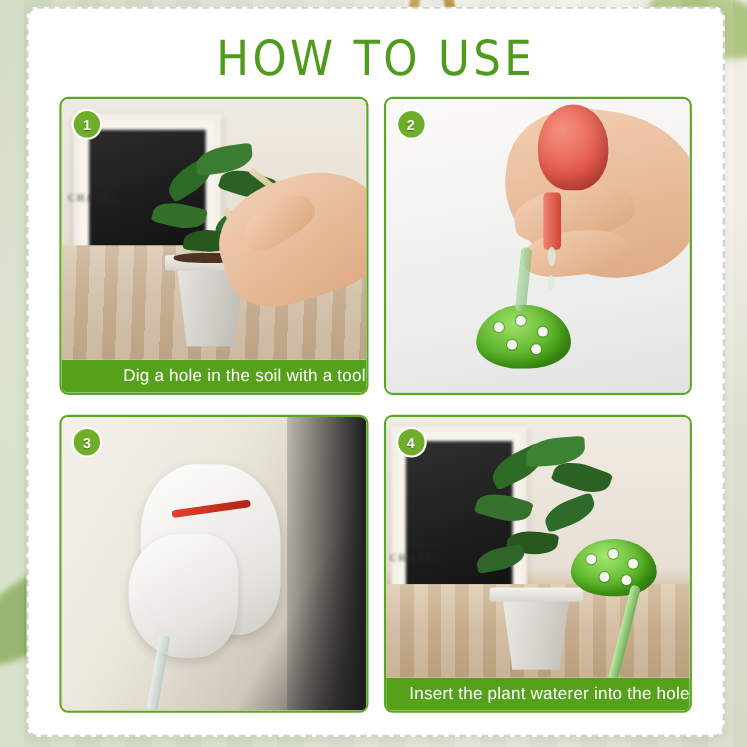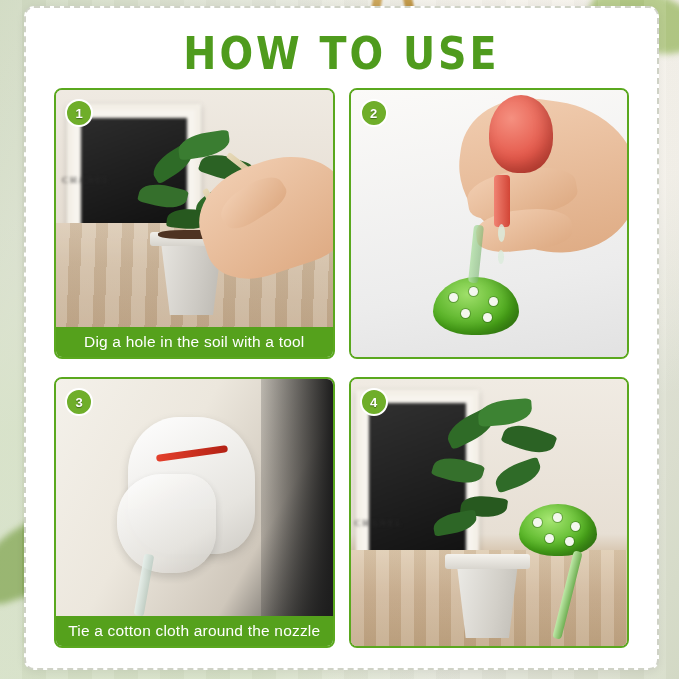--- a/index.html
+++ b/index.html
@@ -33,21 +33,21 @@
     position:absolute;left:24px;top:6px;width:631px;height:660px;
     background:#ffffff;
     border:2px dashed #cfd2c6;
     border-radius:10px;
     box-shadow:0 2px 10px rgba(0,0,0,0.07);
   }
   .title{
     position:absolute;left:0;right:0;top:20px;
     text-align:center;
     font-size:44px;
-    font-weight:bold;
+    font-weight:normal;
     letter-spacing:3px;
     color:#4f9b1d;
     font-family:"DejaVu Sans", sans-serif;
     font-stretch:condensed;
     transform:scaleX(1.0);
   }
   .grid{
     position:absolute;left:28px;top:80px;width:575px;height:560px;
     display:grid;grid-template-columns:1fr 1fr;grid-template-rows:1fr 1fr;
     gap:18px 14px;
@@ -65,21 +65,21 @@
   }
   .badge{
     position:absolute;left:9px;top:9px;width:24px;height:24px;border-radius:50%;
     border:2px solid #ffffff;
     color:#ffffff;font-size:13px;font-weight:bold;
     display:flex;align-items:center;justify-content:center;
     z-index:6;
     text-shadow:0 1px 1px rgba(0,0,0,.4);
   }
   .caption{
-    background:#55a11c;color:#fff;text-align:center;
+    background:#55a11c;color:#fff;text-align:right;
     font-size:15.5px;line-height:30px;height:30px;
     letter-spacing:.2px;
     font-family:"Liberation Sans", sans-serif;
   }
   .blur1{filter:blur(1.5px);}
 
   
   .s1-wall{position:absolute;inset:0;background:linear-gradient(180deg,#efeae2 0%,#e6ded3 55%,#ddd3c6 62%,#d8cabb 100%);}
   .s1-desk{position:absolute;left:0;right:0;bottom:0;height:44%;background:linear-gradient(180deg,#d9c6ae 0%,#cdb79c 40%,#c2a98c 100%);}
   .s1-desk:after{content:"";position:absolute;inset:0;background:repeating-linear-gradient(92deg,rgba(255,255,255,.18) 0 14px, rgba(120,90,60,.08) 14px 26px);}
@@ -207,21 +207,20 @@
       <div class="step">
         <div class="photo">
           <div class="s3-bg"></div>
           <div class="s3-dark"></div>
           <div class="s3-cloth"></div>
           <div class="s3-cloth" style="left:22%;top:40%;width:36%;height:42%;border-radius:45% 30% 40% 50%;opacity:.95;"></div>
           <div class="s3-band"></div>
           <div class="s3-tube"></div>
           <div class="badge" style="background:#6fae2a;">3</div>
         </div>
-        <div class="caption">Tie a cotton cloth around the nozzle</div>
       </div>
 
       <div class="step">
         <div class="photo">
           <div class="s4-wall"></div>
           <div class="s4-frame blur1">
             <div class="s4-frameinner"></div>
           </div>
           <div class="s1-brand blur1" style="left:4px;top:52%;">CHANEL</div>
           <div class="s4-desk"></div>
@@ -241,17 +240,18 @@
             <div class="dot" style="left:14px;top:14px;"></div>
             <div class="dot" style="left:34px;top:9px;"></div>
             <div class="dot" style="left:52px;top:18px;"></div>
             <div class="dot" style="left:26px;top:30px;"></div>
             <div class="dot" style="left:46px;top:33px;"></div>
           </div>
           <div class="s4-stem"></div>
 
           <div class="badge" style="background:#6fae2a;">4</div>
         </div>
+        <div class="caption">Insert the plant waterer into the hole</div>
       </div>
 
     </div>
   </div>
 </div>
 
 </body></html>

